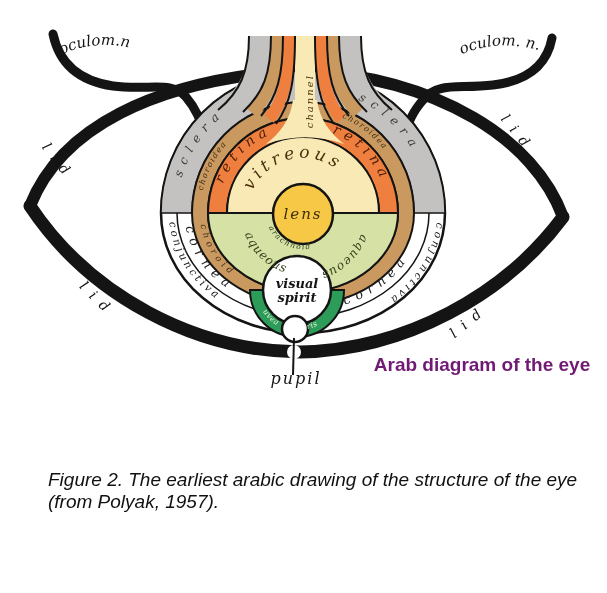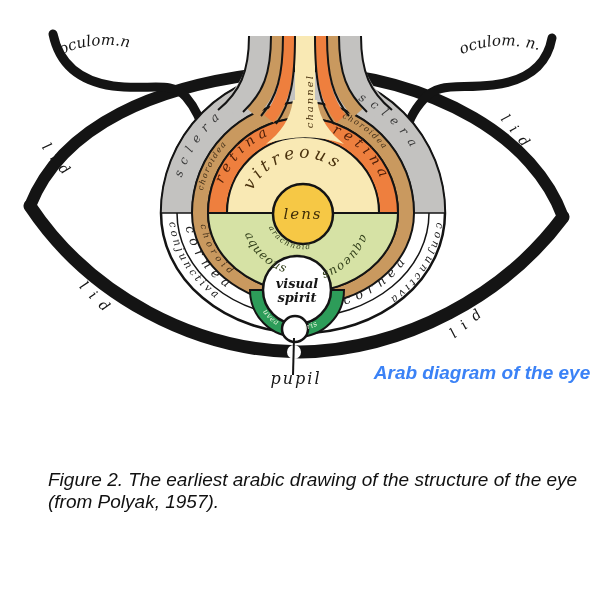--- a/index.html
+++ b/index.html
@@ -17,21 +17,21 @@
   .lbl-lens{font-size:15px;letter-spacing:2px;fill:#3f2d08;}
   .lbl-cornea{font-size:13px;letter-spacing:6px;fill:#222;}
   .lbl-conjunctiva{font-size:10.5px;letter-spacing:3px;fill:#222;}
   .lbl-channel{font-size:10px;letter-spacing:2px;fill:#4a320e;}
   .lbl-vs{font-size:13px;font-weight:600;fill:#151515;}
   .lbl-uvea{font-size:7.5px;letter-spacing:.5px;fill:#eaf5dc;}
   .lbl-pupil{font-size:16px;letter-spacing:2px;fill:#151515;}
   .lbl-oculom{font-size:15px;fill:#151515;}
   .lbl-lid{font-size:14px;letter-spacing:9px;fill:#151515;}
   #annotation{position:absolute;left:364px;top:355px;width:236px;text-align:center;
-     color:#3b82f6;font-weight:bold;font-style:italic;font-size:19px;line-height:20px;margin-top:8px;}
+     color:#701a75;font-weight:bold;font-size:19px;line-height:20px;}
   #caption{position:absolute;left:17px;top:469px;width:575px;color:#111;
      font-style:italic;font-size:19px;margin-left:31px;}
 </style>
 </head>
 <body>
 
 <div id="page">
 
 <svg id="diagram-svg" width="607" height="450" viewBox="0 0 607 450">
   <defs>

